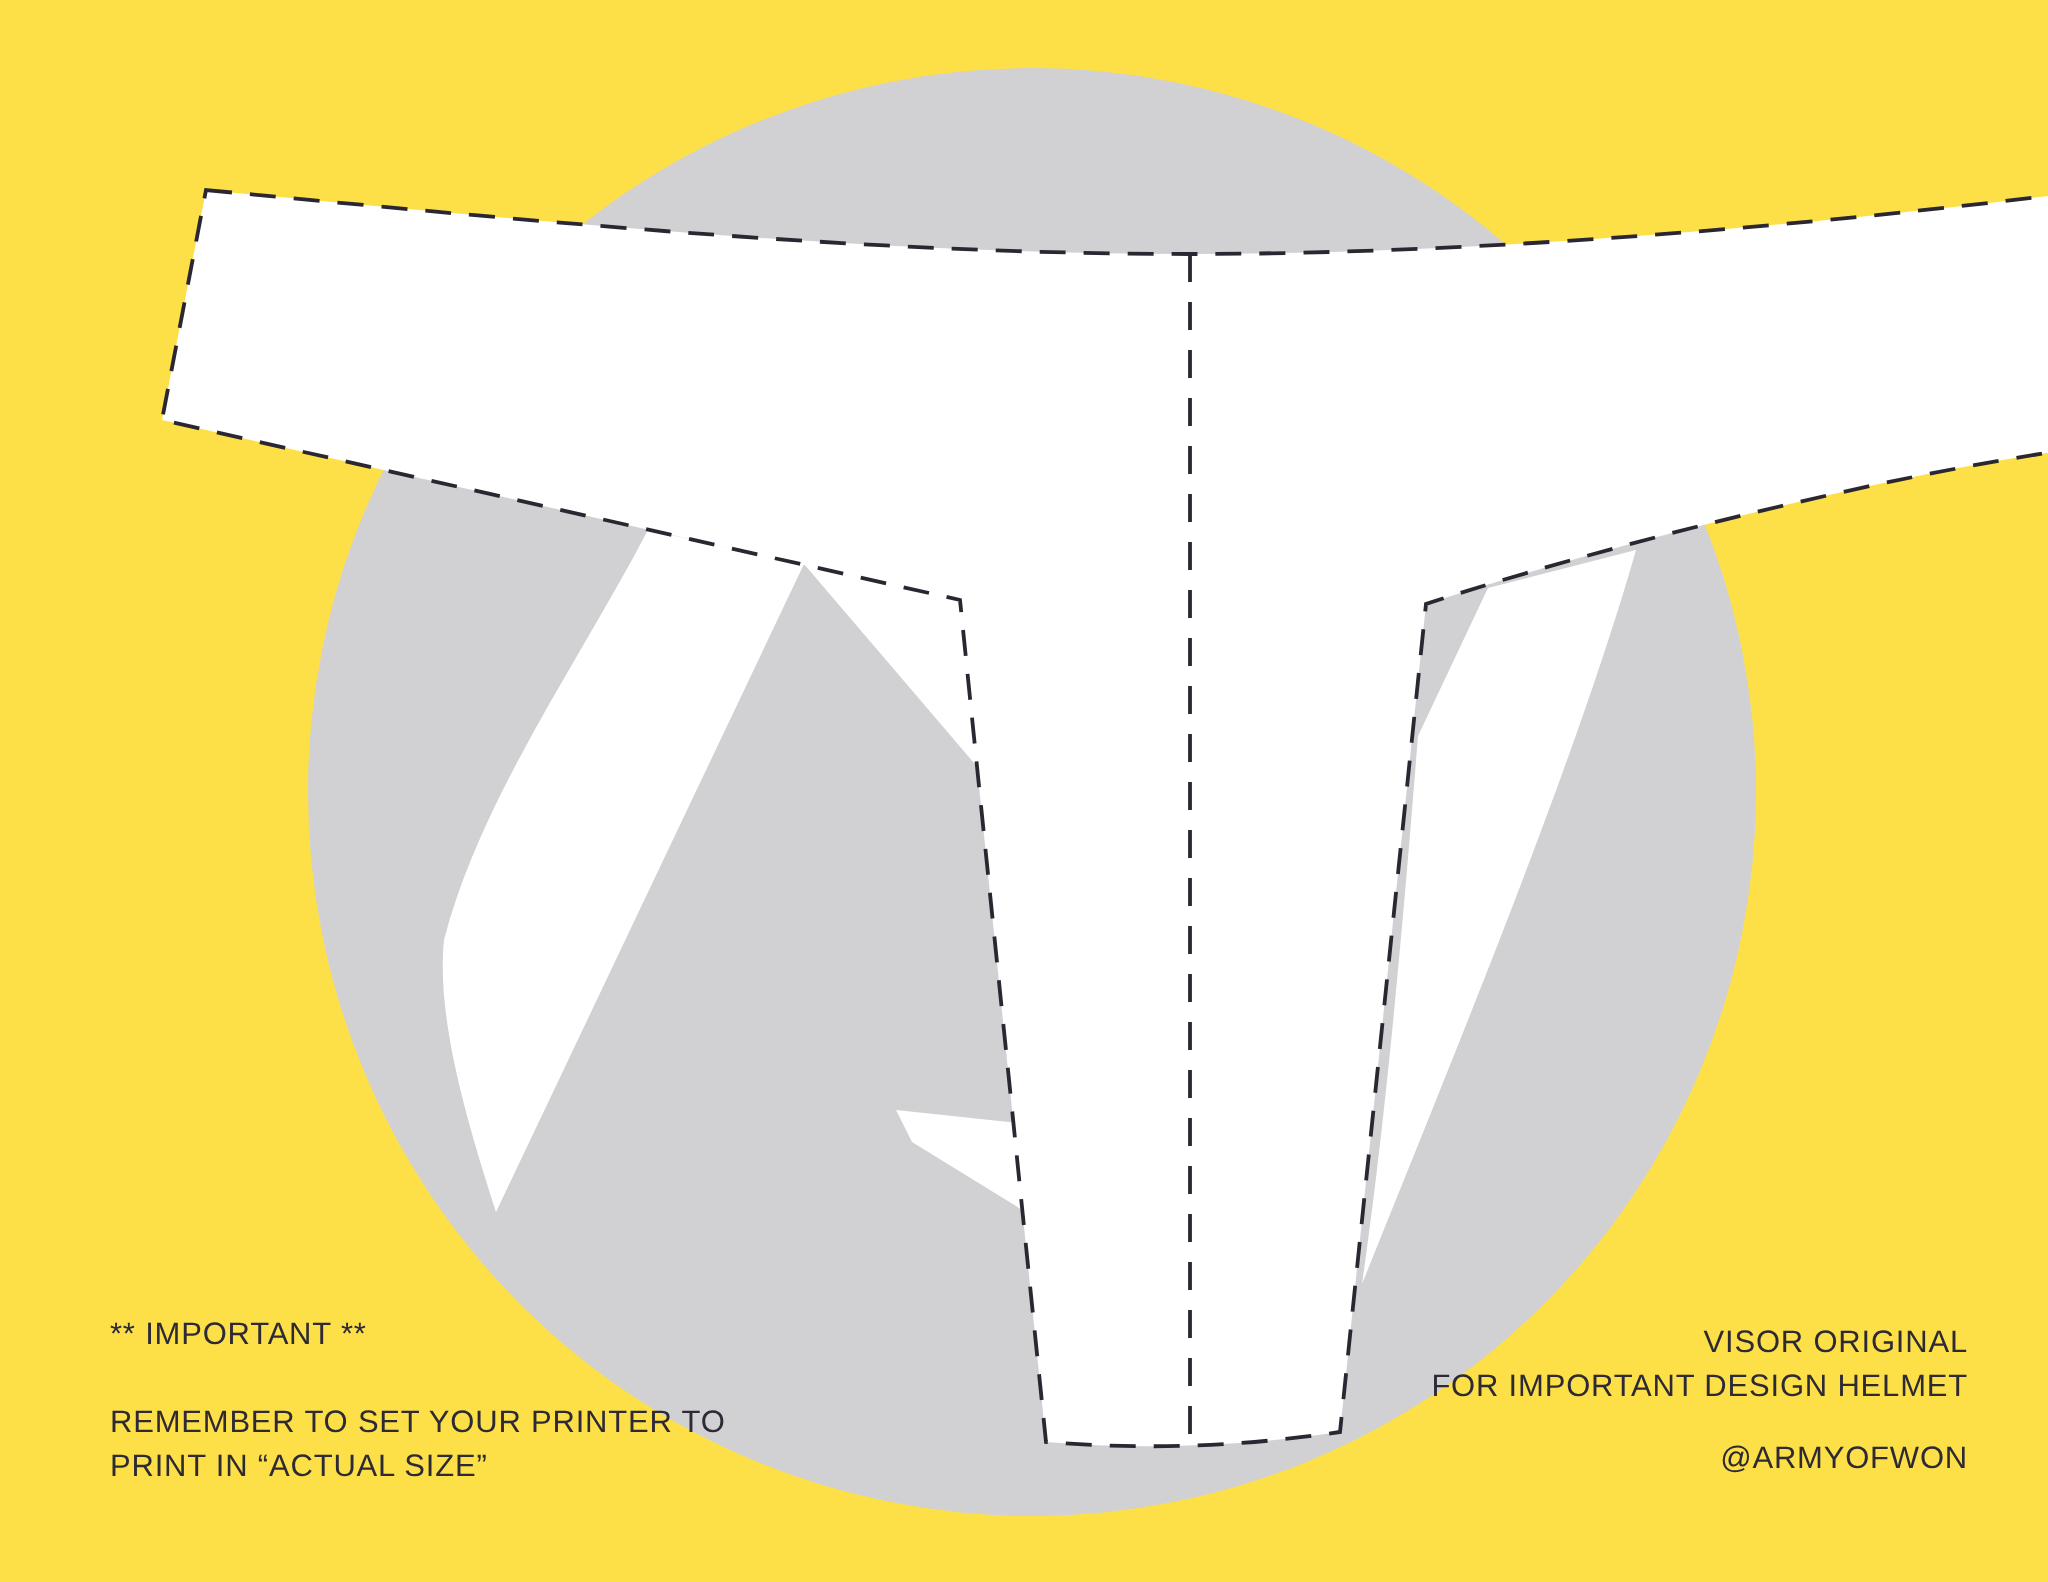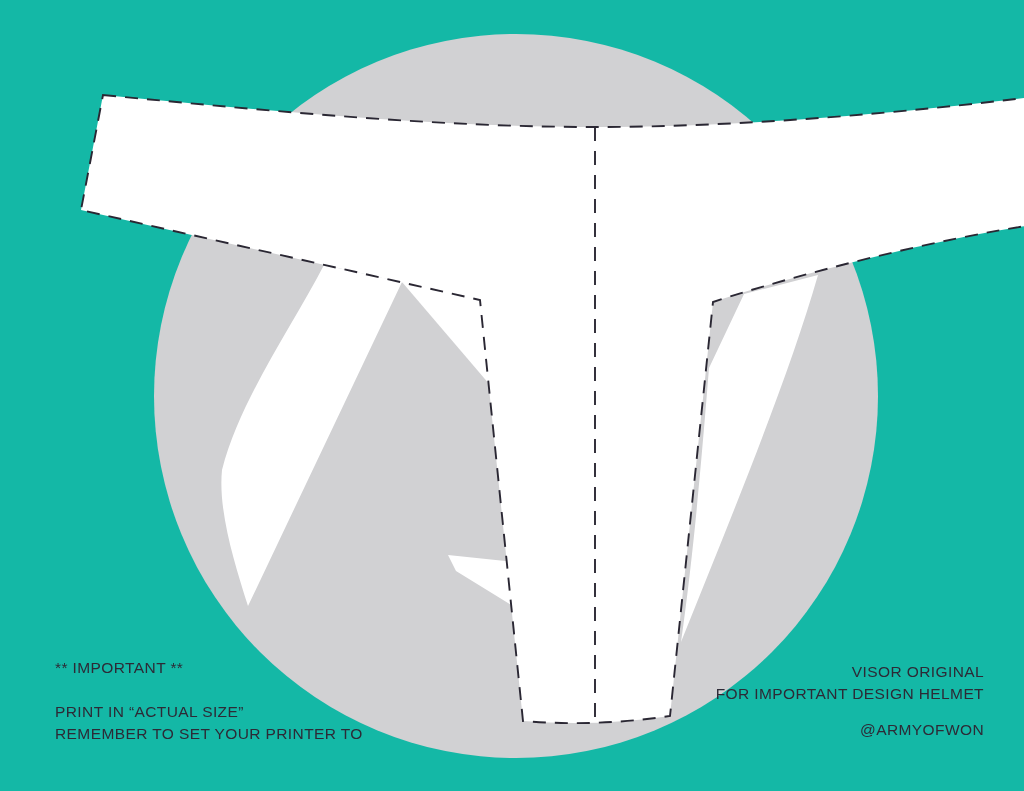--- a/index.html
+++ b/index.html
@@ -5,21 +5,21 @@
   html, body {
     margin: 0;
     padding: 0;
     background: #ffffff;
   }
   #page {
     position: relative;
     width: 1024px;
     height: 791px;
     overflow: hidden;
-    background: #14b8a6;
+    background: #fde047;
     font-family: "Liberation Sans", sans-serif;
   }
   #artwork {
     position: absolute;
     left: 0;
     top: 0;
     display: block;
   }
   .text-block {
     position: absolute;
@@ -64,22 +64,22 @@
     <polygon points="448,555 514,562 516,608 456,571" fill="#ffffff"></polygon>
     <path d="M 744,294 L 818,275 C 788,380 730,520 681,642 C 695,545 704,430 709,368 Z" fill="#ffffff"></path>
 
     <path d="M 103,95 C 280,112 440,127 595,127 C 745,127 910,112 1032,97 L 1040,224 C 938,238 792,276 713,302 L 670,716 Q 596,727 523,721 L 480,300 L 81,210 Z" fill="#ffffff" stroke="#2a2733" stroke-dasharray="13 9" stroke-width="1.9"></path>
 
     <line x1="595" y1="127" x2="595" y2="727" stroke="#2a2733" stroke-dasharray="14 10" stroke-width="1.9"></line>
   </svg>
 
   <div id="printer-notice" class="text-block">
     <p class="heading">** IMPORTANT **</p>
+    <p>REMEMBER TO SET YOUR PRINTER TO</p>
     <p>PRINT IN “ACTUAL SIZE”</p>
-    <p>REMEMBER TO SET YOUR PRINTER TO</p>
   </div>
 
   <div id="template-info" class="text-block">
     <p>VISOR ORIGINAL</p>
     <p>FOR IMPORTANT DESIGN HELMET</p>
     <p class="handle">@ARMYOFWON</p>
   </div>
 
 </div>
 

